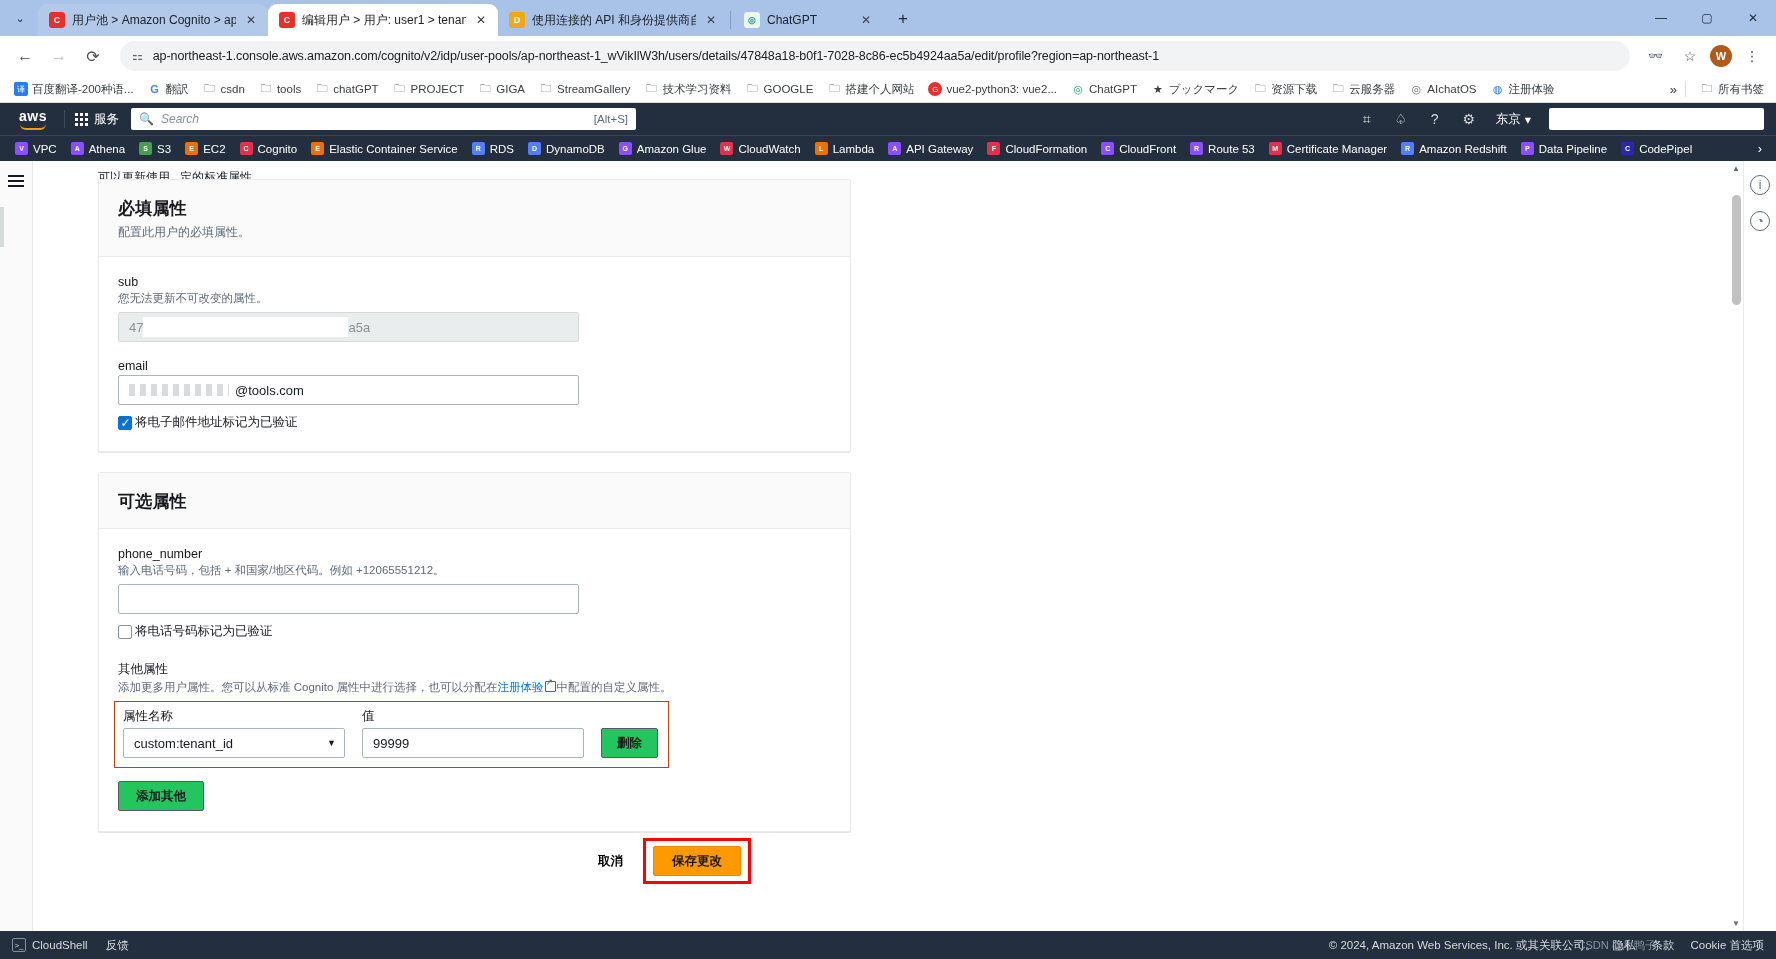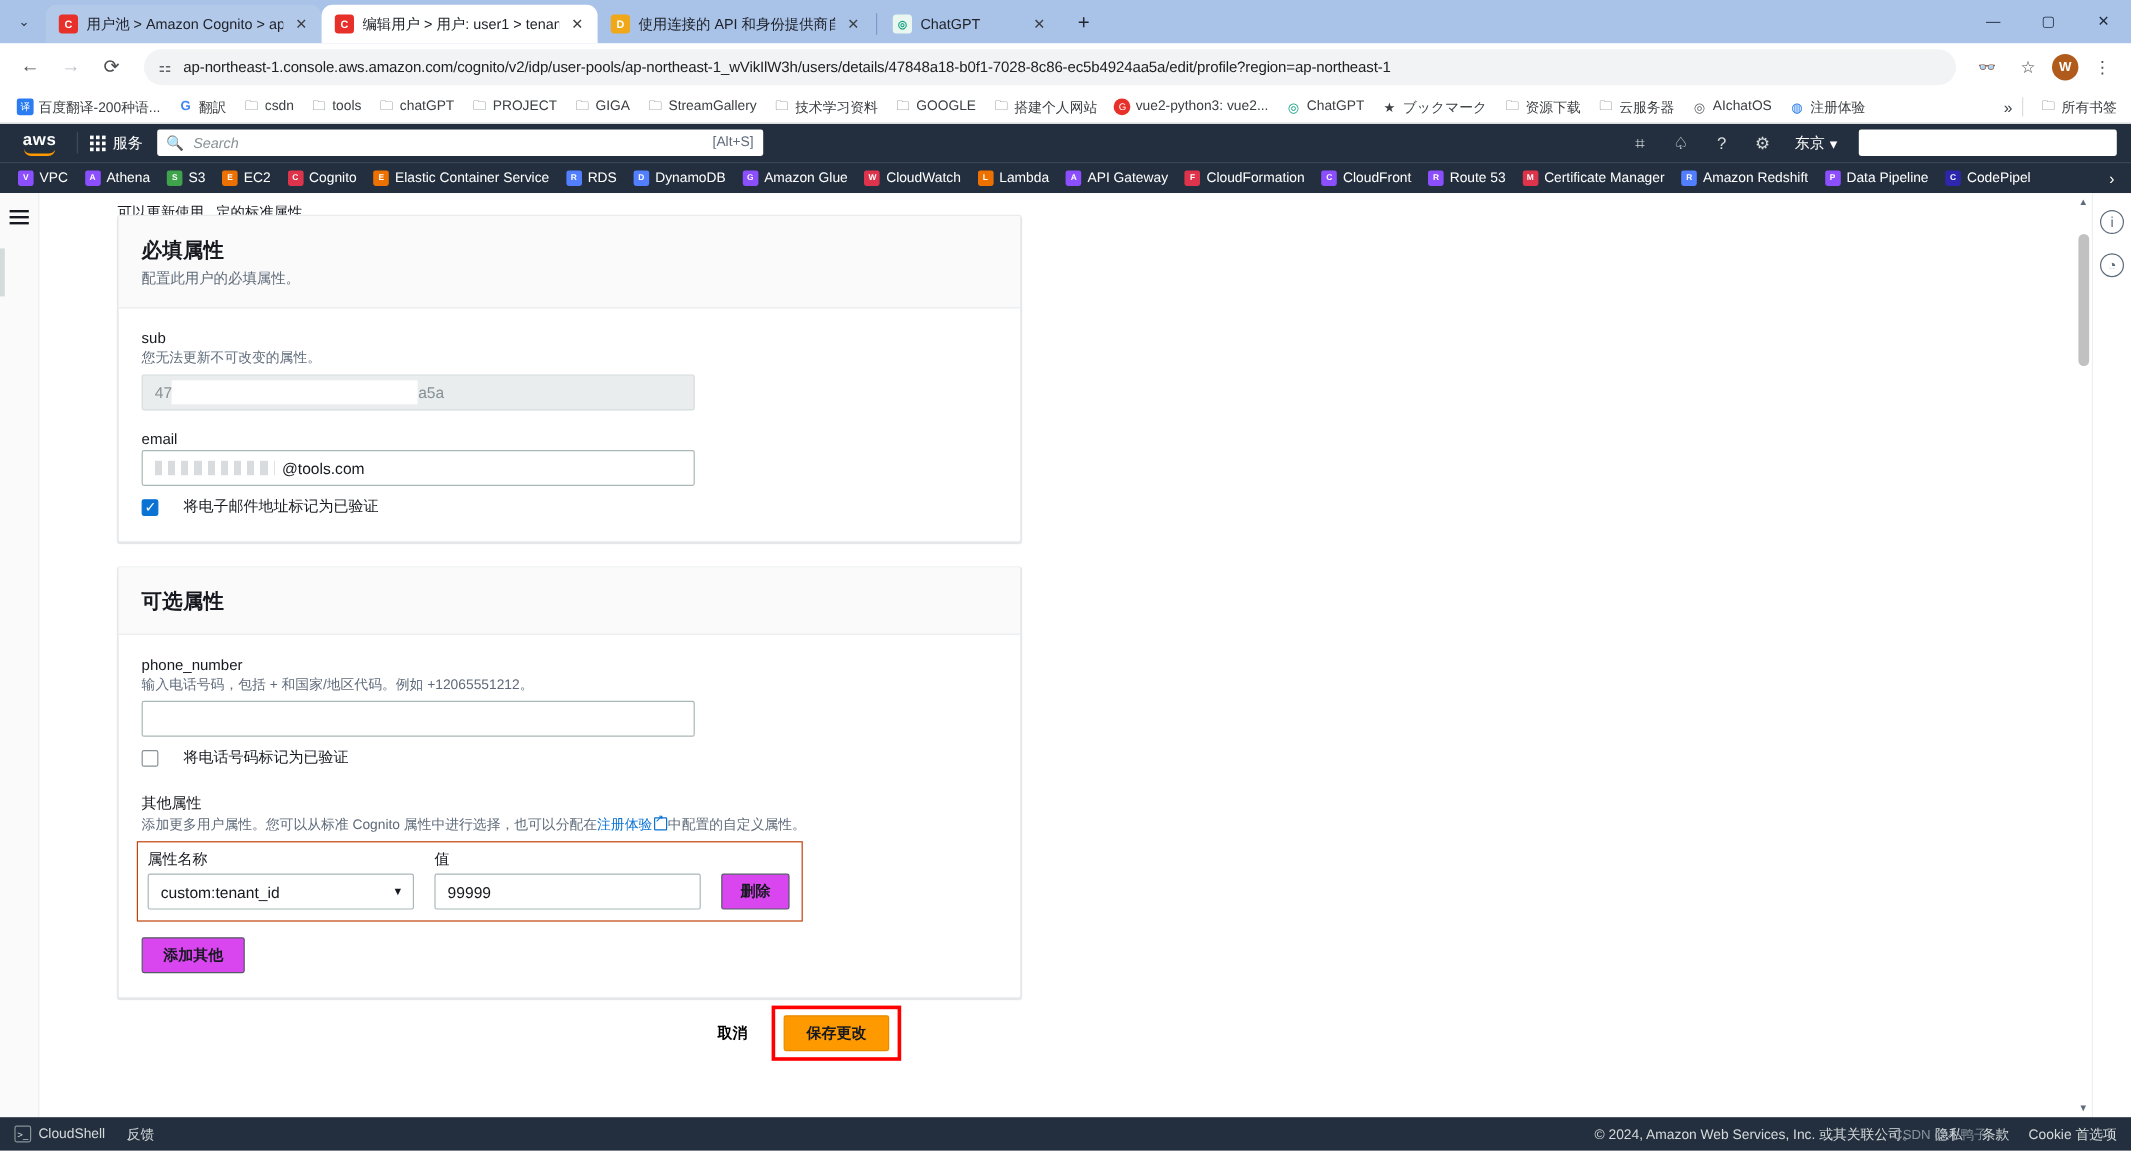--- a/index.html
+++ b/index.html
@@ -152,21 +152,21 @@
     background:#fff; display:flex; align-items:center; padding:0 10px;
     font-size:13px; color:#16191f;
   }
   .finput.disabled { background:#eaeded; border-color:#d5dbdb; color:#879196; }
   .redacted { display:inline-block; background:#fff; height:20px; }
   .redacted.wide { width:205px; }
   .redacted.mid  { width:100px; height:12px;
       background:repeating-linear-gradient(90deg,#b9bfc4 0 6px,transparent 6px 11px);
       opacity:.55; }
 
-  .chkrow { display:flex; align-items:center; gap:21px; margin-top:9px; }
+  .chkrow { display:flex; align-items:center; gap:3px; margin-top:9px; }
   .chk { width:14px; height:14px; border:1px solid #879196; border-radius:2px;
     background:#fff; flex:0 0 14px; position:relative; }
   .chk.checked { background:#0972d3; border-color:#0972d3; }
   .chk.checked:after {
     content:"✓"; position:absolute; left:1.5px; top:-2px;
     color:#fff; font-size:12px; line-height:16px;
   }
   .chklabel { font-size:12.5px; color:#16191f; }
 
   .subsec-title { font-size:12.5px; color:#16191f; font-weight:normal; margin-bottom:2px; }
@@ -184,21 +184,21 @@
   .attr-row { display:flex; align-items:center; gap:17px; }
   .select {
     width:222px; height:30px; border:1px solid #aab7b8; border-radius:2px;
     background:#fff; display:flex; align-items:center; justify-content:space-between;
     padding:0 8px 0 10px; font-size:13px; color:#16191f;
   }
   .caret { font-size:9px; color:#16191f; }
   .valinput { width:222px; height:30px; border:1px solid #aab7b8; border-radius:2px;
     background:#fff; display:flex; align-items:center; padding:0 10px; font-size:13px;text-align:right; }
   .btn {
-    height:30px; border:1px solid #545b64; border-radius:2px; background:#d946ef;
+    height:30px; border:1px solid #545b64; border-radius:2px; background:#22c55e;
     display:inline-flex; align-items:center; justify-content:center;
     padding:0 15px; font-size:12.5px; color:#16191f; font-weight:bold;
   }
   .btn-add { margin-top:13px; padding:0 17px; }
 
   .footer-actions {
     width:655px; margin:0 0 0 35px; height:58px;
     display:flex; align-items:center; justify-content:flex-end; gap:14px;
     padding-right:2px;
   }

